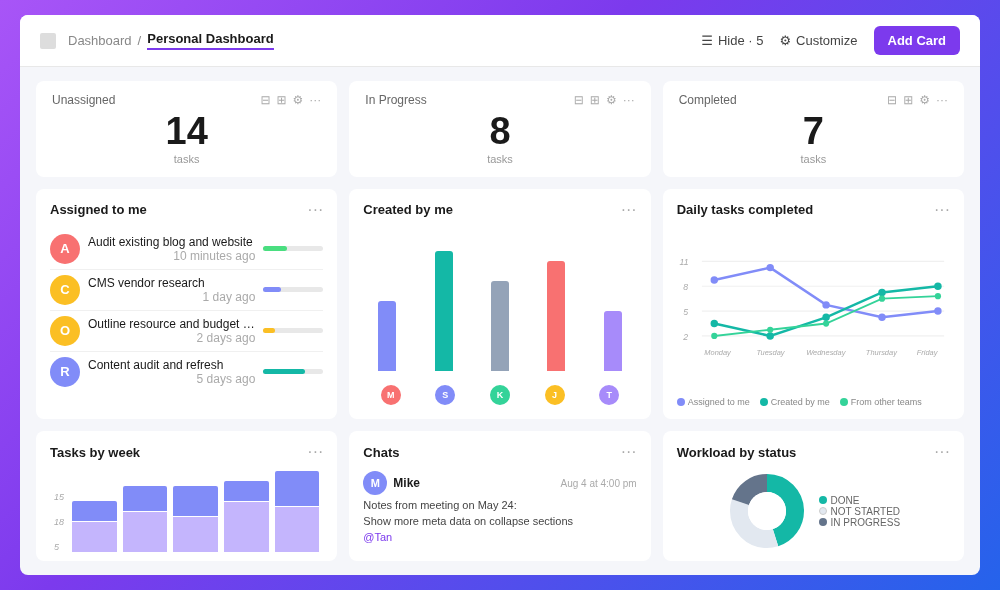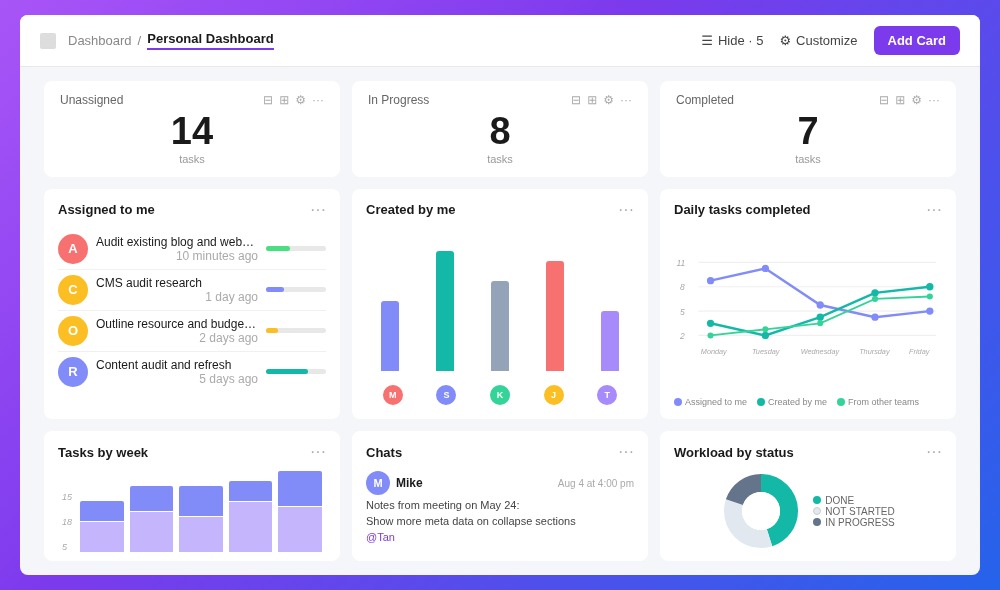--- a/index.html
+++ b/index.html
@@ -74,21 +74,21 @@
       border: none;
       border-radius: 6px;
       padding: 7px 14px;
       font-size: 13px;
       font-weight: 600;
       cursor: pointer;
     }
     
     .content {
       flex: 1;
-      padding: 14px 24px;
+      padding: 14px 16px;
       overflow: hidden;
       display: flex;
       flex-direction: column;
       gap: 12px;
     }
     
     .stats-row {
       display: grid;
       grid-template-columns: 1fr 1fr 1fr;
       gap: 12px;
@@ -348,21 +348,21 @@
       </div>
       <div class="task-bar-container">
         <div class="task-bar-track">
           <div class="task-bar-fill" style="width:40%;background:#4ade80;"></div>
         </div>
       </div>
     </div>
             <div class="task-item">
       <div class="avatar" style="background:#fbbf24;display:flex;align-items:center;justify-content:center;color:#fff;font-size:13px;font-weight:700;">C</div>
       <div class="task-info">
-        <div class="task-name">CMS audit research</div>
+        <div class="task-name">CMS vendor research</div>
         <div class="task-time">1 day ago</div>
       </div>
       <div class="task-bar-container">
         <div class="task-bar-track">
           <div class="task-bar-fill" style="width:30%;background:#818cf8;"></div>
         </div>
       </div>
     </div>
             <div class="task-item">
       <div class="avatar" style="background:#fbbf24;display:flex;align-items:center;justify-content:center;color:#fff;font-size:13px;font-weight:700;">O</div>

